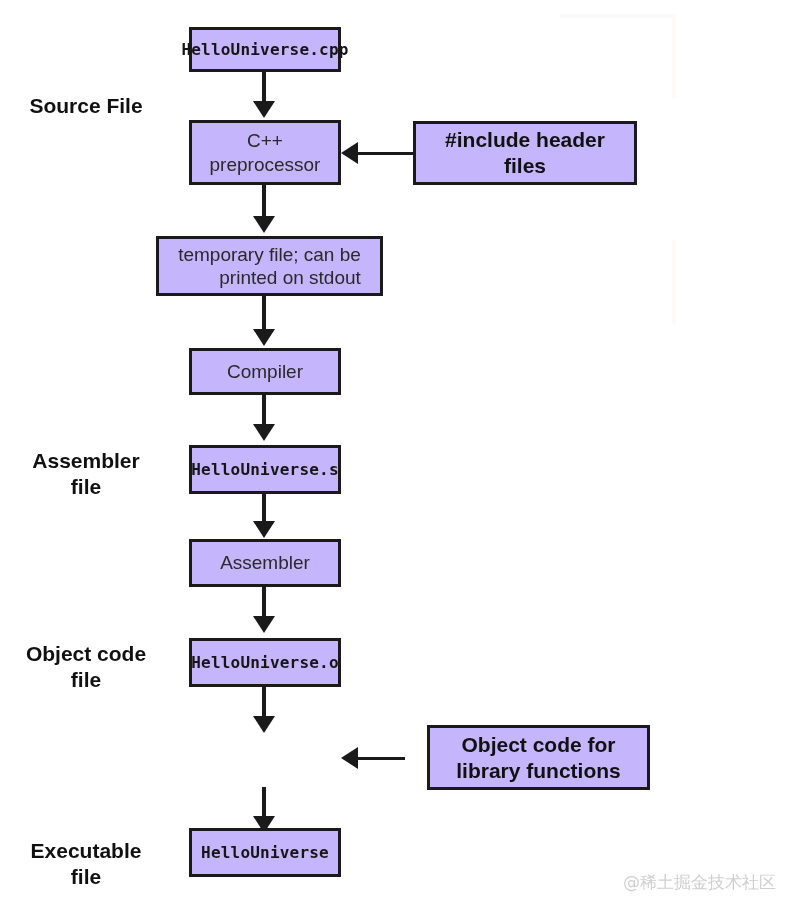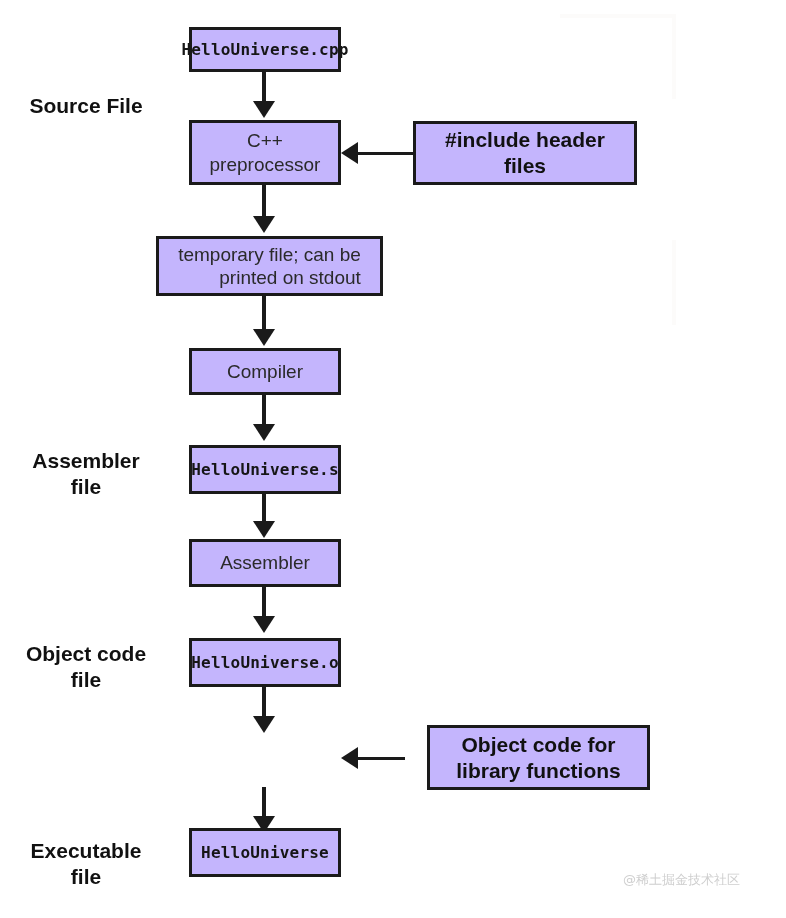--- a/index.html
+++ b/index.html
@@ -91,21 +91,21 @@
     height: 0;
     border-top: 11px solid transparent;
     border-bottom: 11px solid transparent;
     border-right: 17px solid #1a1a1a;
   }
 
   
   .watermark {
     position: absolute;
     font-family: "DejaVu Sans", sans-serif;
-    font-size: 13px;
+    font-size: 17px;
     color: #cfcfcf;
     white-space: nowrap;
     user-select: none;
   }
   .ghost {
     position: absolute;
     background: #fcfbfa;
   }
 </style>
 </head>

